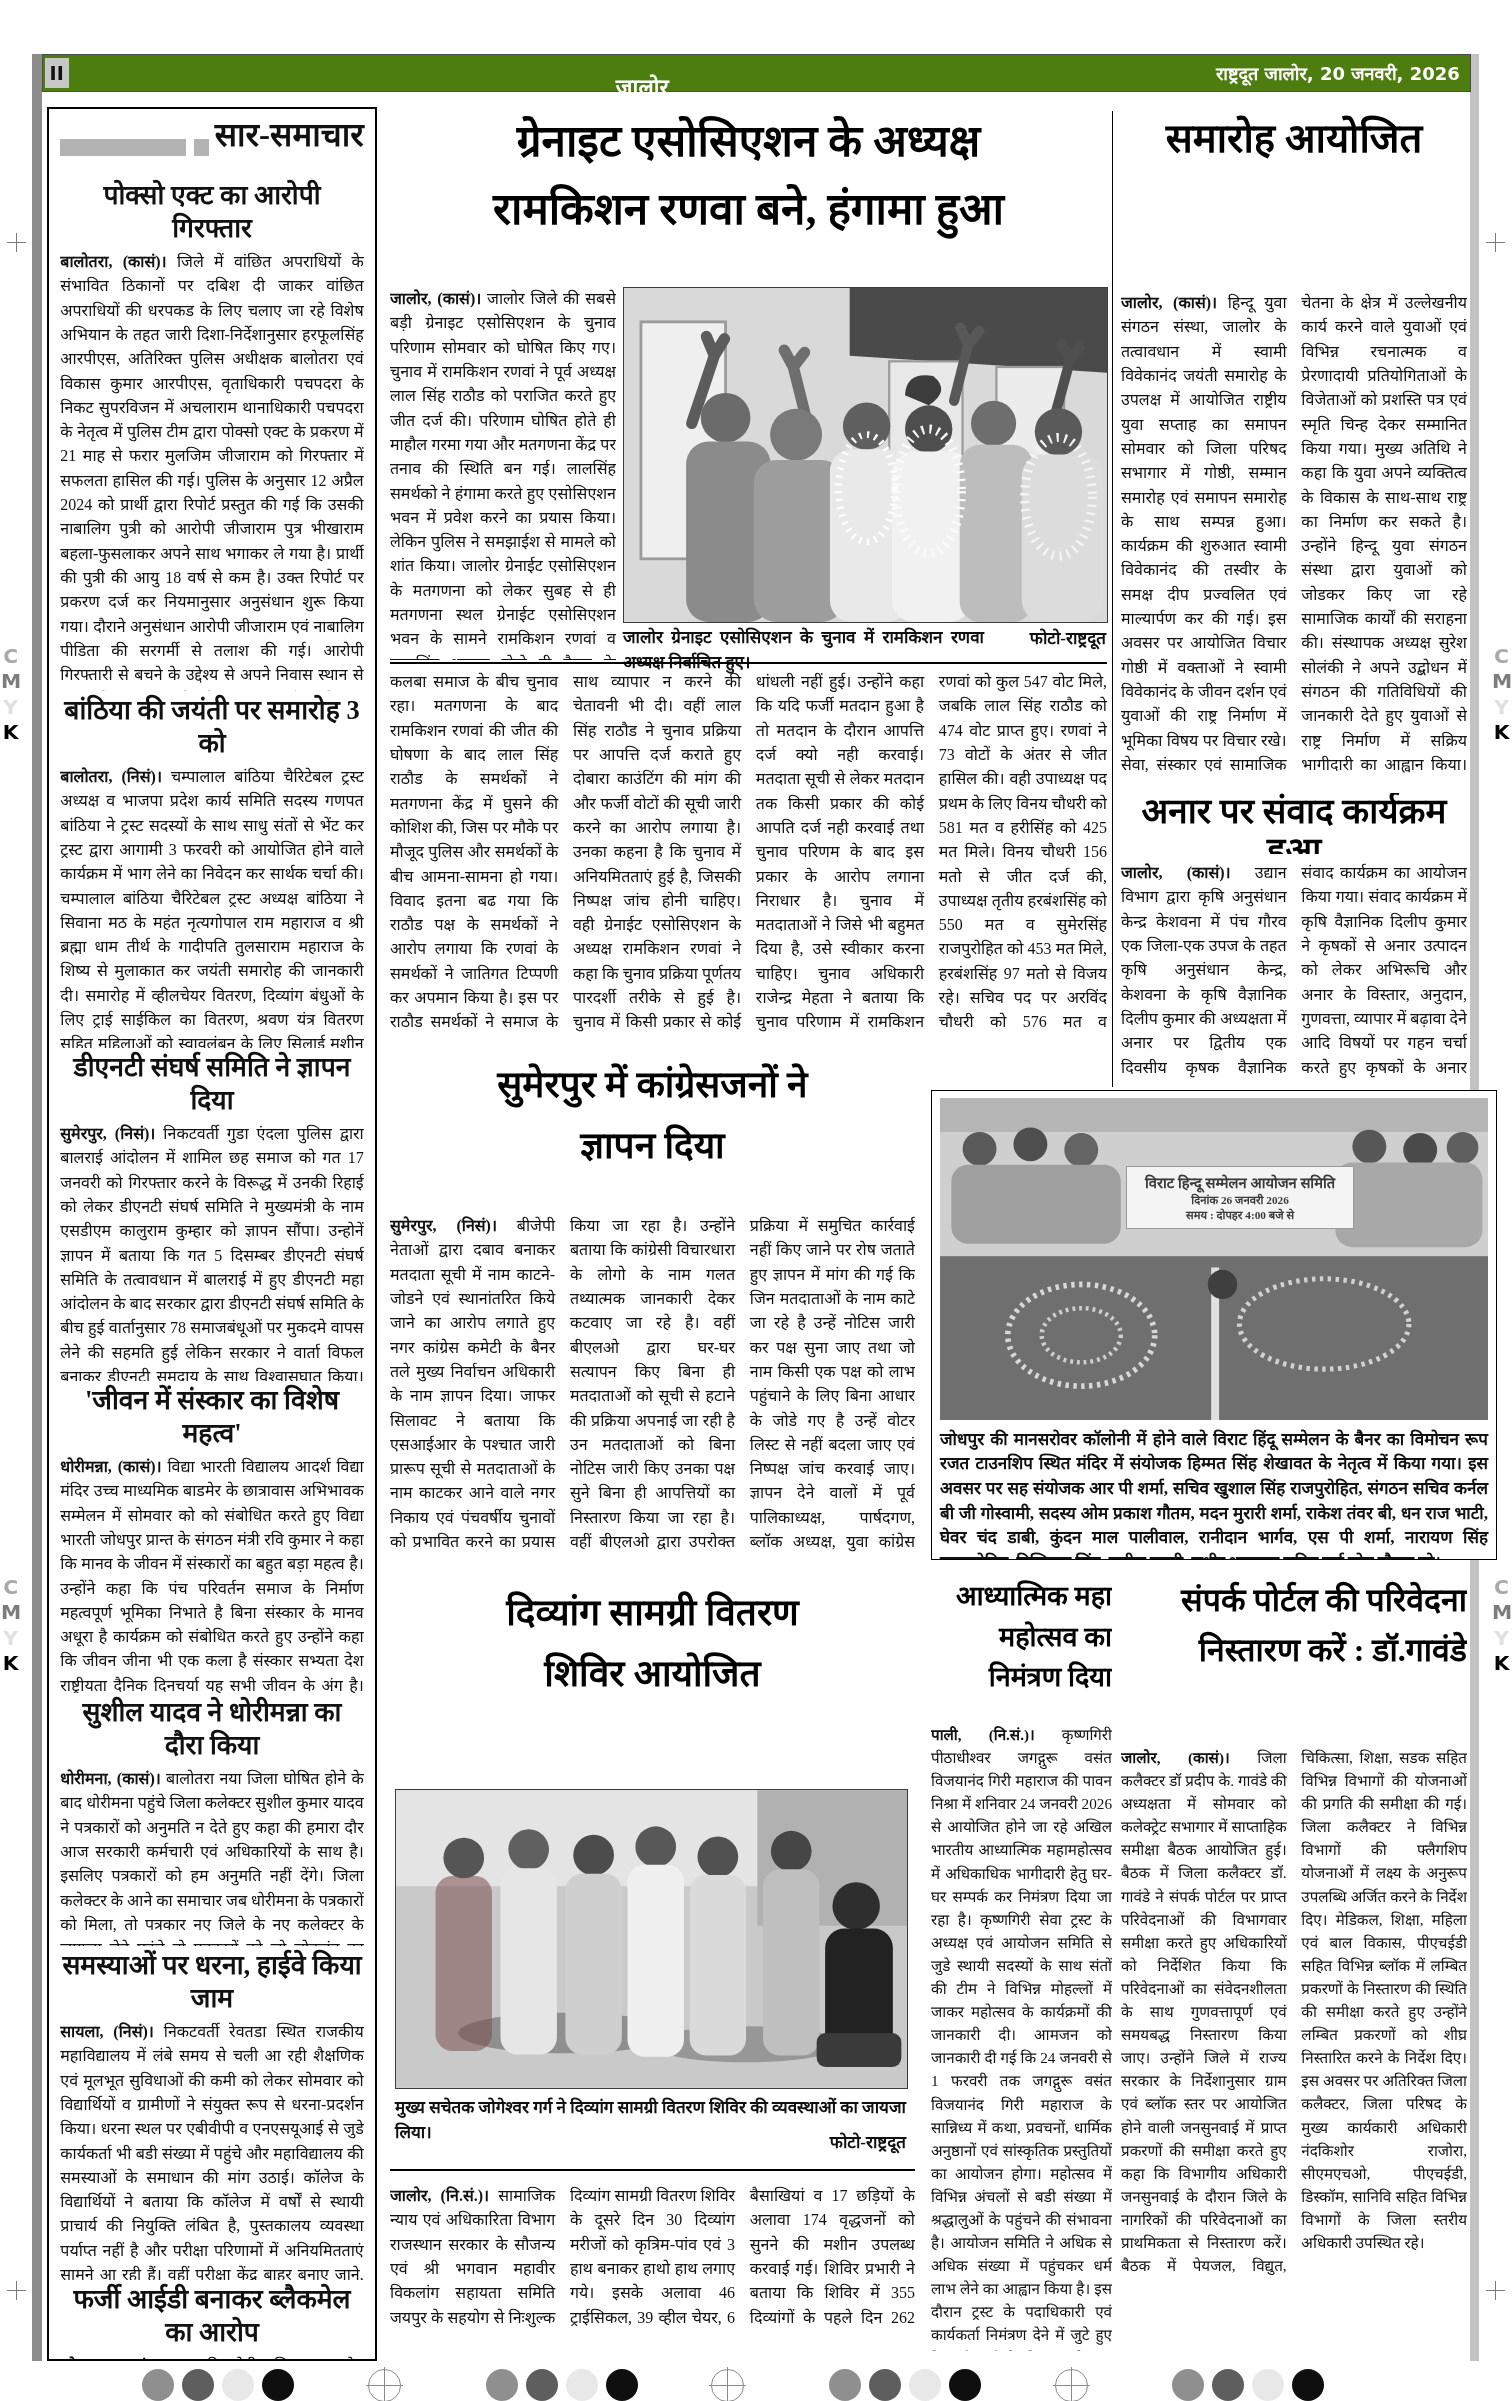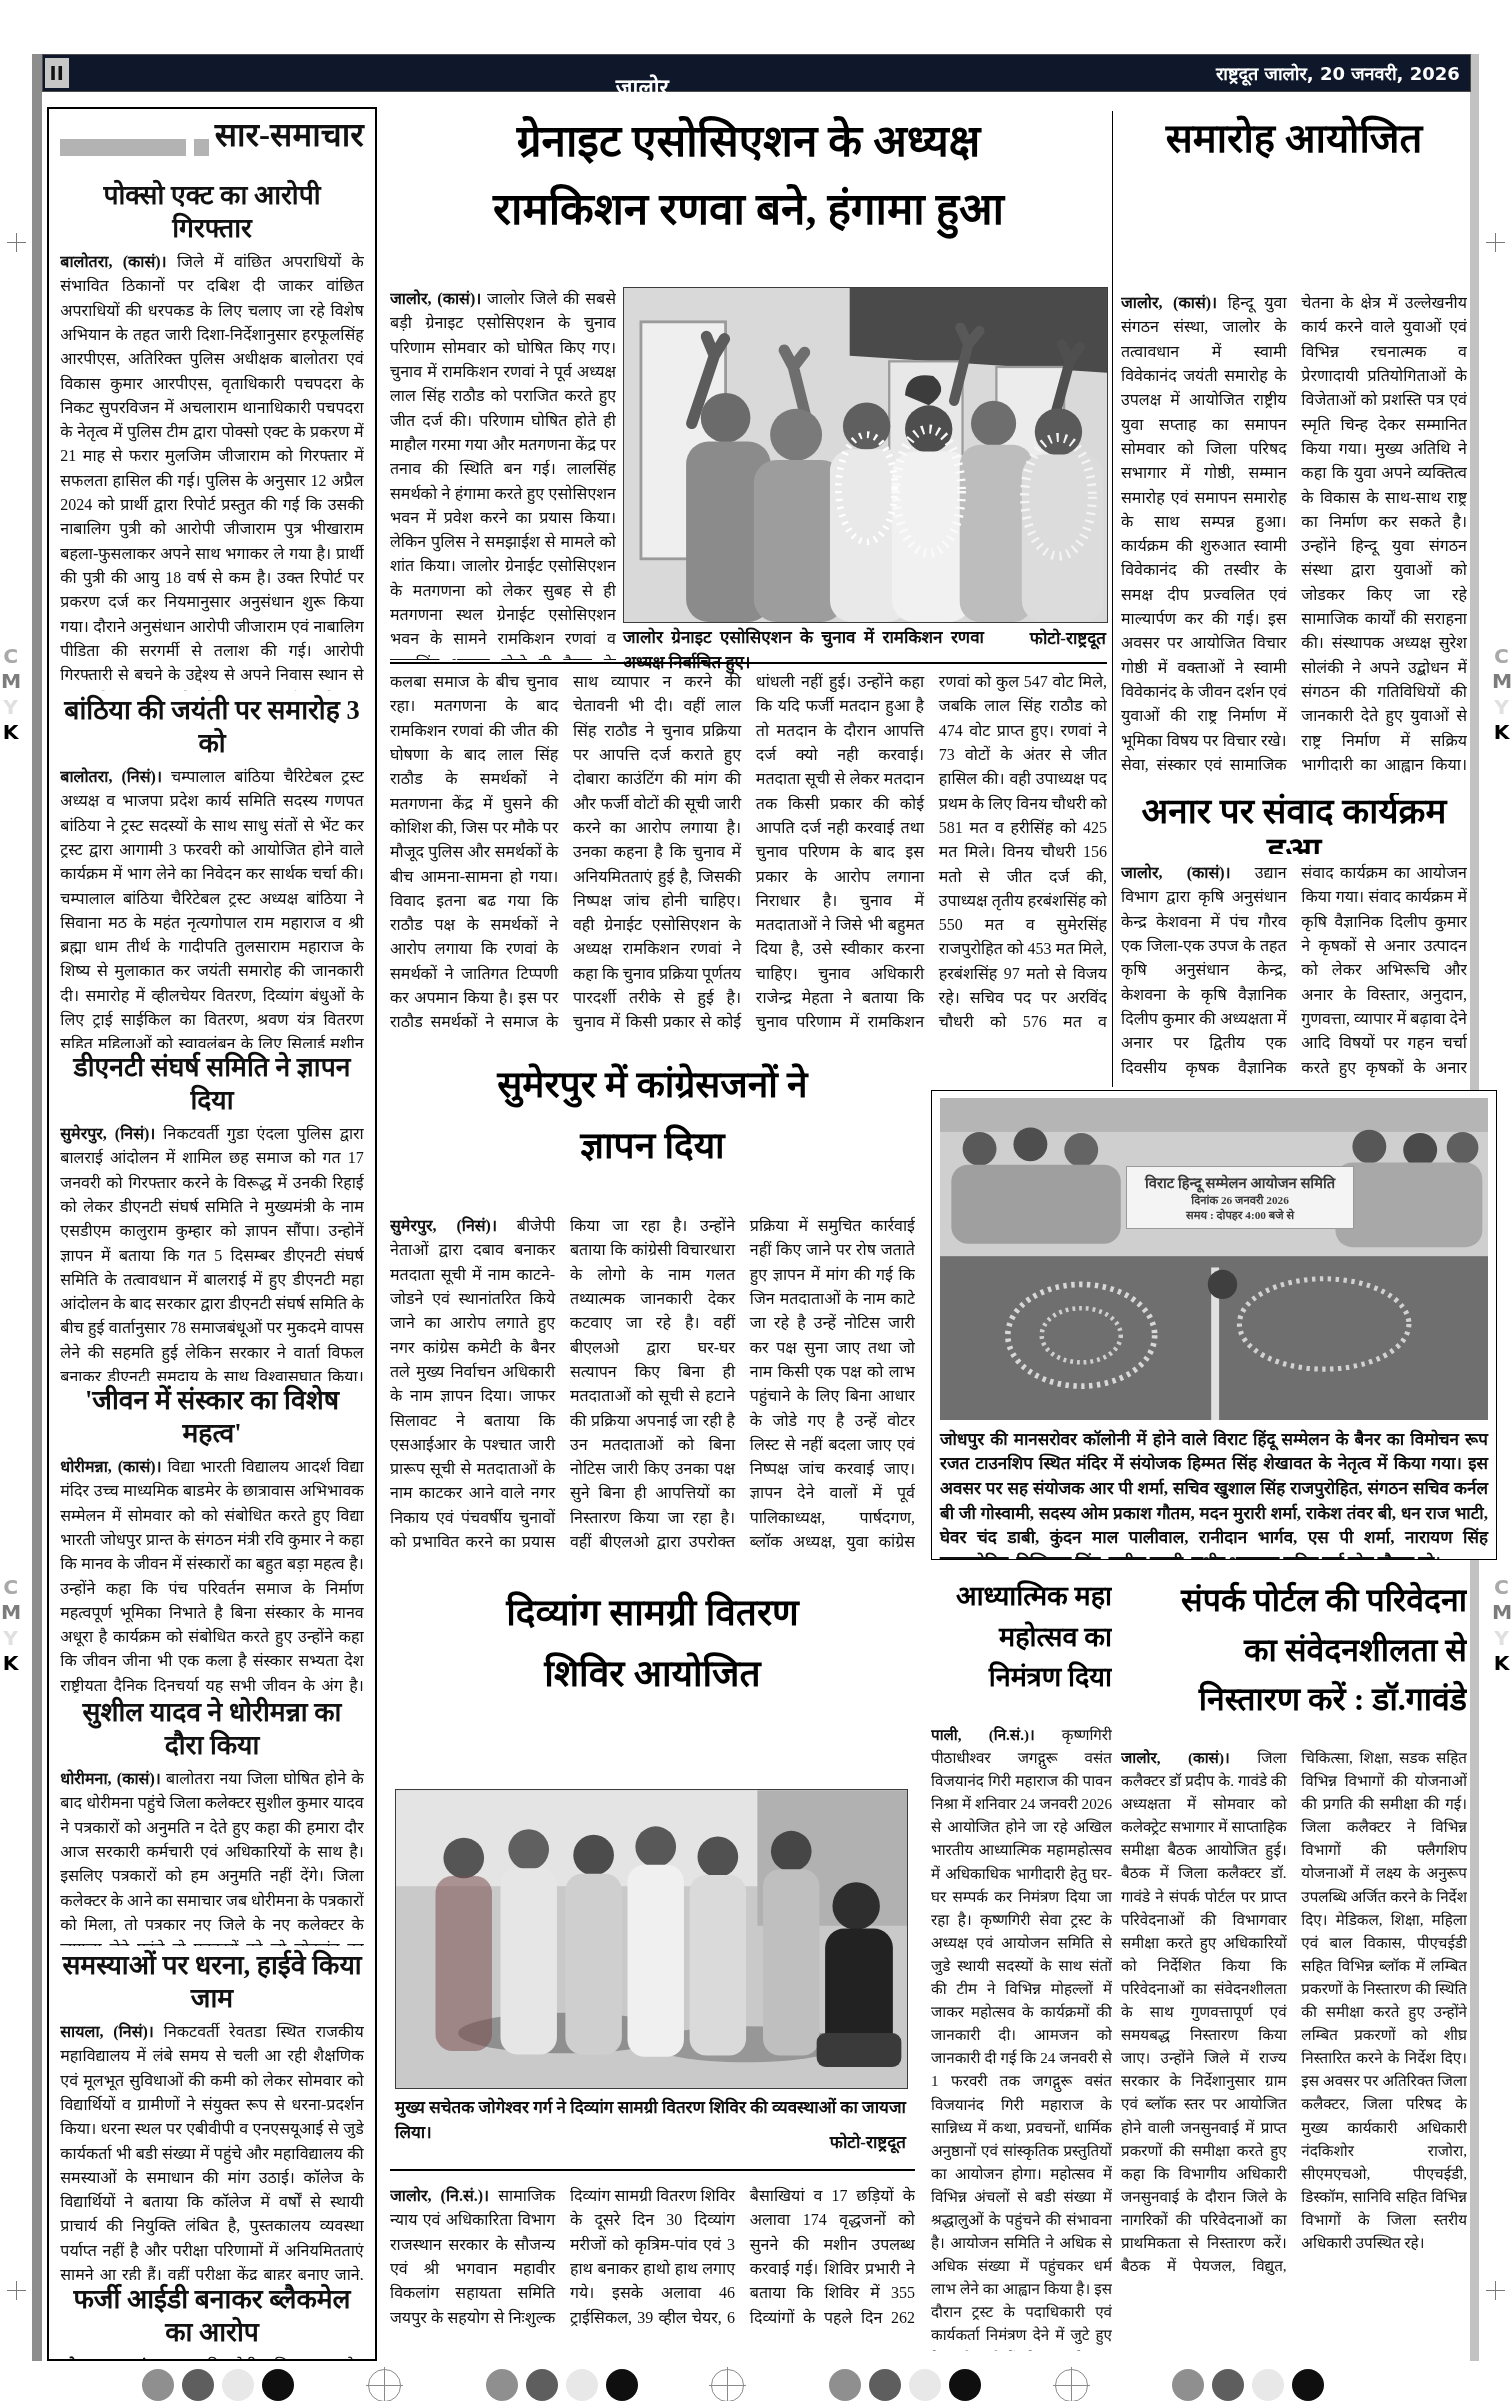--- a/index.html
+++ b/index.html
@@ -1,20 +1,20 @@
 <!DOCTYPE html>
 <html style="font-size:9px"><head>
 <meta charset="utf-8">
 <style>
   html,body{margin:0;padding:0;background:#e9e9e9;}
   .page{position:relative;width:1512px;height:2401px;background:#ffffff;overflow:hidden;
         font-family:"Liberation Serif","DejaVu Sans",serif;color:#111;}
   .abs{position:absolute;}
   
-  .masthead{left:42px;top:54px;width:1427px;height:36px;background:#0f172a;border:0.6px solid #4c4c4c;
+  .masthead{left:42px;top:54px;width:1427px;height:36px;background:#4d7c0f;border:0.6px solid #4c4c4c;
             display:flex;align-items:center;}
   .mast-pagebox{width:24px;height:30.5px;background:#c7c7c7;margin-left:1.7px;display:flex;align-items:center;
             justify-content:center;font:bold 19px "DejaVu Sans",sans-serif;color:#111;}
   .mast-center{flex:1;text-align:center;color:#fff;font:bold 22.6px "DejaVu Sans",sans-serif;margin-top:27px;}
   .mast-right{color:#fff;font:bold 18px "DejaVu Sans",sans-serif;padding-right:10.2px;white-space:nowrap;}
   
   .strip-l{left:32px;top:54px;width:10.2px;height:2307px;background:#8d8d8d;}
   .strip-r{left:1470px;top:54px;width:8.5px;height:2307px;background:#c2c2c2;}
   .cmyk{width:19px;font:bold 20.3px "DejaVu Sans",sans-serif;line-height:1.25;text-align:center;}
   .cmyk span{display:block;}
@@ -290,21 +290,20 @@
     <div>आध्यात्मिक महा</div>
     <div>महोत्सव का</div>
     <div>निमंत्रण दिया</div>
   </div>
   <div class="abs bodytx" style="left:931px;top:1723px;width:181px;height:628px;font-size:15.2px;">
     <b>पाली, (नि.सं.)।</b> <span>कृष्णगिरी पीठाधीश्वर जगद्गुरू वसंत विजयानंद गिरी महाराज की पावन निश्रा में शनिवार 24 जनवरी 2026 से आयोजित होने जा रहे अखिल भारतीय आध्यात्मिक महामहोत्सव में अधिकाधिक भागीदारी हेतु घर-घर सम्पर्क कर निमंत्रण दिया जा रहा है। कृष्णगिरी सेवा ट्रस्ट के अध्यक्ष एवं आयोजन समिति से जुडे स्थायी सदस्यों के साथ संतों की टीम ने विभिन्न मोहल्लों में जाकर महोत्सव के कार्यक्रमों की जानकारी दी। आमजन को जानकारी दी गई कि 24 जनवरी से 1 फरवरी तक जगद्गुरू वसंत विजयानंद गिरी महाराज के सान्निध्य में कथा, प्रवचनों, धार्मिक अनुष्ठानों एवं सांस्कृतिक प्रस्तुतियों का आयोजन होगा। महोत्सव में विभिन्न अंचलों से बडी संख्या में श्रद्धालुओं के पहुंचने की संभावना है। आयोजन समिति ने अधिक से अधिक संख्या में पहुंचकर धर्म लाभ लेने का आह्वान किया है। इस दौरान ट्रस्ट के पदाधिकारी एवं कार्यकर्ता निमंत्रण देने में जुटे हुए है। इसी कडी में सोमवार को नगर के विभिन्न वार्डों में सम्पर्क कर महोत्सव का निमंत्रण पत्र वितरित किया गया। समिति सदस्यों ने बताया कि महोत्सव स्थल पर भोजन, आवास एवं चिकित्सा की माकूल व्यवस्था की गई है। इन टोलियों द्वारा शहर के विभिन्न क्षेत्रों में पहुंचकर धर्मप्रेमियों को महोत्सव में भागीदारी का न्यौता दिया जा रहा है।</span>
   </div>
 
   <div class="abs headline hl-sub2" style="left:1121px;top:1576px;width:346px;height:161px;">
     <div>संपर्क पोर्टल की परिवेदना</div>
-    <div>का संवेदनशीलता से</div>
     <div>निस्तारण करें : डॉ.गावंडे</div>
   </div>
   <div class="abs bodytx cols2" style="left:1121px;top:1746px;width:346px;height:605px;font-size:15.2px;">
     <b>जालोर, (कासं)।</b> <span>जिला कलैक्टर डॉ प्रदीप के. गावंडे की अध्यक्षता में सोमवार को कलेक्ट्रेट सभागार में साप्ताहिक समीक्षा बैठक आयोजित हुई। बैठक में जिला कलैक्टर डॉ. गावंडे ने संपर्क पोर्टल पर प्राप्त परिवेदनाओं की विभागवार समीक्षा करते हुए अधिकारियों को निर्देशित किया कि परिवेदनाओं का संवेदनशीलता के साथ गुणवत्तापूर्ण एवं समयबद्ध निस्तारण किया जाए। उन्होंने जिले में राज्य सरकार के निर्देशानुसार ग्राम एवं ब्लॉक स्तर पर आयोजित होने वाली जनसुनवाई में प्राप्त प्रकरणों की समीक्षा करते हुए कहा कि विभागीय अधिकारी जनसुनवाई के दौरान जिले के नागरिकों की परिवेदनाओं का प्राथमिकता से निस्तारण करें। बैठक में पेयजल, विद्युत, चिकित्सा, शिक्षा, सडक सहित विभिन्न विभागों की योजनाओं की प्रगति की समीक्षा की गई। जिला कलैक्टर ने विभिन्न विभागों की फ्लैगशिप योजनाओं में लक्ष्य के अनुरूप उपलब्धि अर्जित करने के निर्देश दिए। मेडिकल, शिक्षा, महिला एवं बाल विकास, पीएचईडी सहित विभिन्न ब्लॉक में लम्बित प्रकरणों के निस्तारण की स्थिति की समीक्षा करते हुए उन्होंने लम्बित प्रकरणों को शीघ्र निस्तारित करने के निर्देश दिए। इस अवसर पर अतिरिक्त जिला कलैक्टर, जिला परिषद के मुख्य कार्यकारी अधिकारी नंदकिशोर राजोरा, सीएमएचओ, पीएचईडी, डिस्कॉम, सानिवि सहित विभिन्न विभागों के जिला स्तरीय अधिकारी उपस्थित रहे।</span>
   </div>
 
   <div class="abs" style="left:142px;top:2369px;">
     <span class="reg-dot" style="background:#8f8f8f;"></span><span class="reg-dot" style="background:#5e5e5e;"></span><span class="reg-dot" style="background:#e8e8e8;"></span><span class="reg-dot" style="background:#0f0f0f;"></span>
   </div>
   <div class="abs reg-cross" style="left:368px;top:2369px;"></div>

